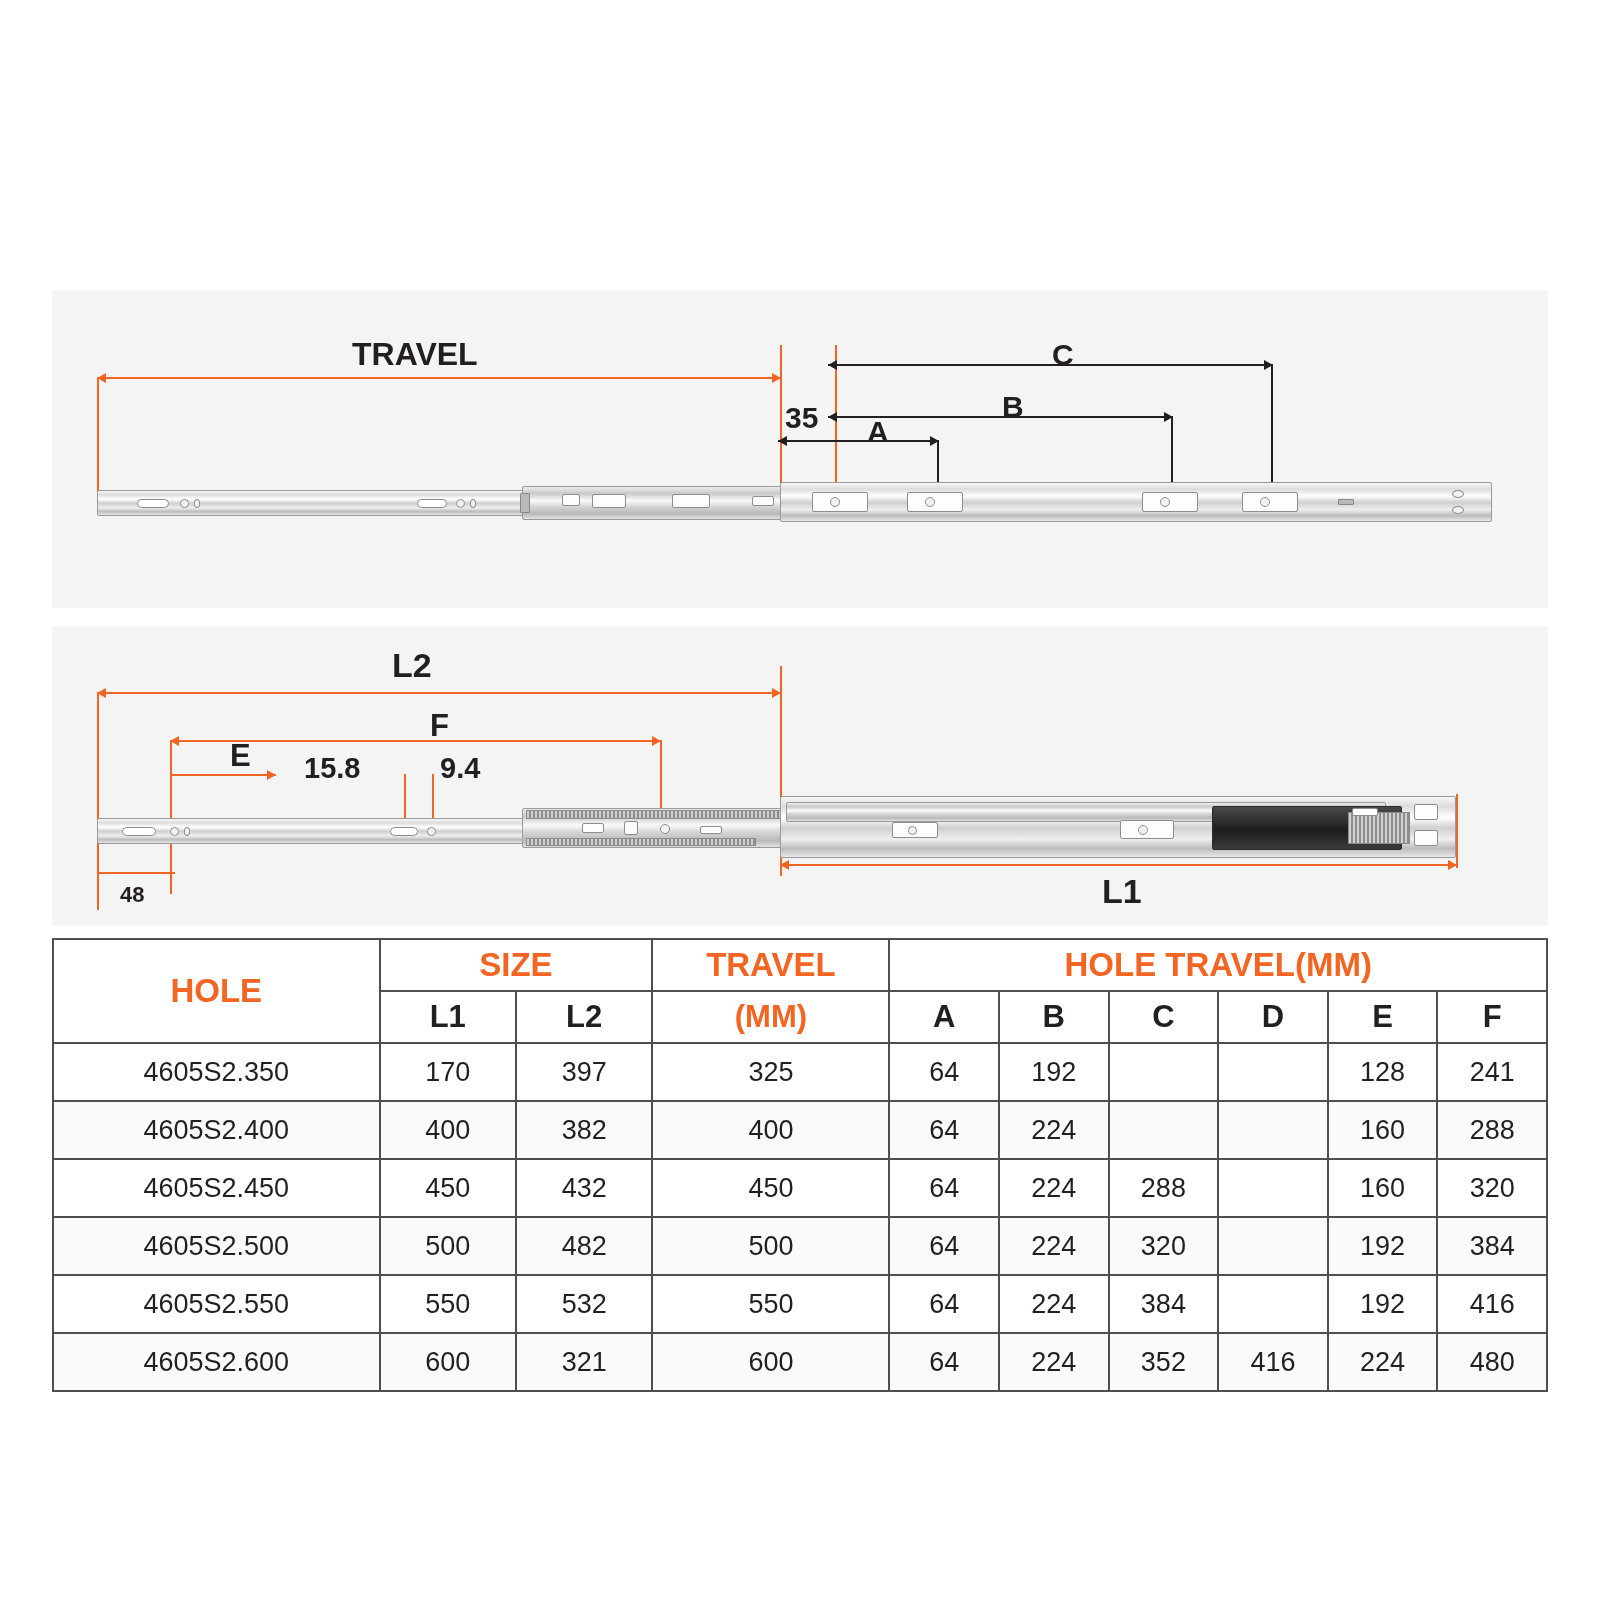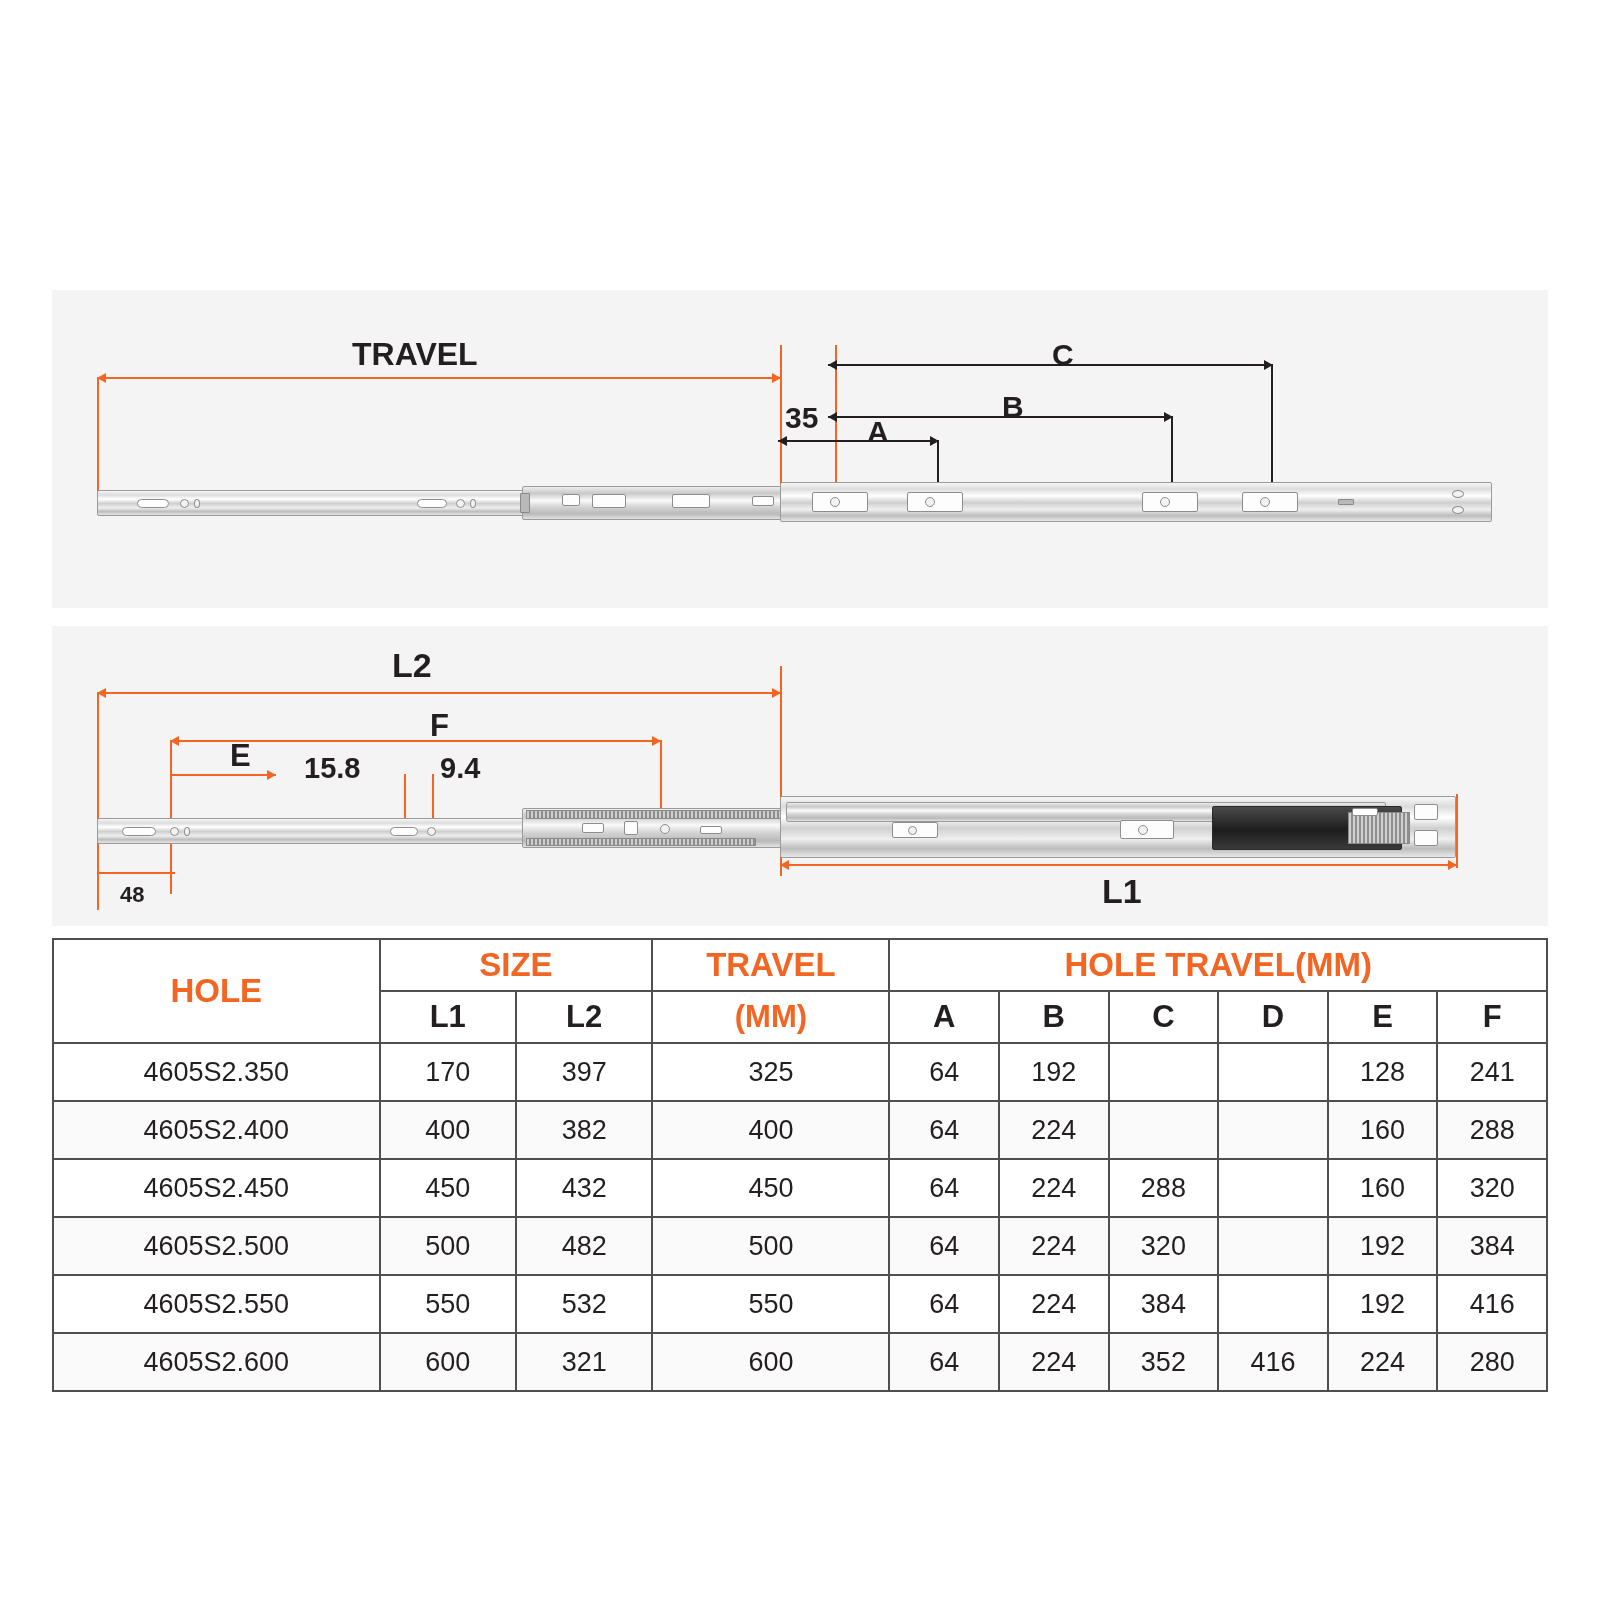--- a/index.html
+++ b/index.html
@@ -359,18 +359,18 @@
       <tr>
         <td>4605S2.600</td>
         <td>600</td>
         <td>321</td>
         <td>600</td>
         <td>64</td>
         <td>224</td>
         <td>352</td>
         <td>416</td>
         <td>224</td>
-        <td>280</td>
+        <td>480</td>
       </tr>
     </tbody>
   </table>
 
 </div>
 
 </body></html>

